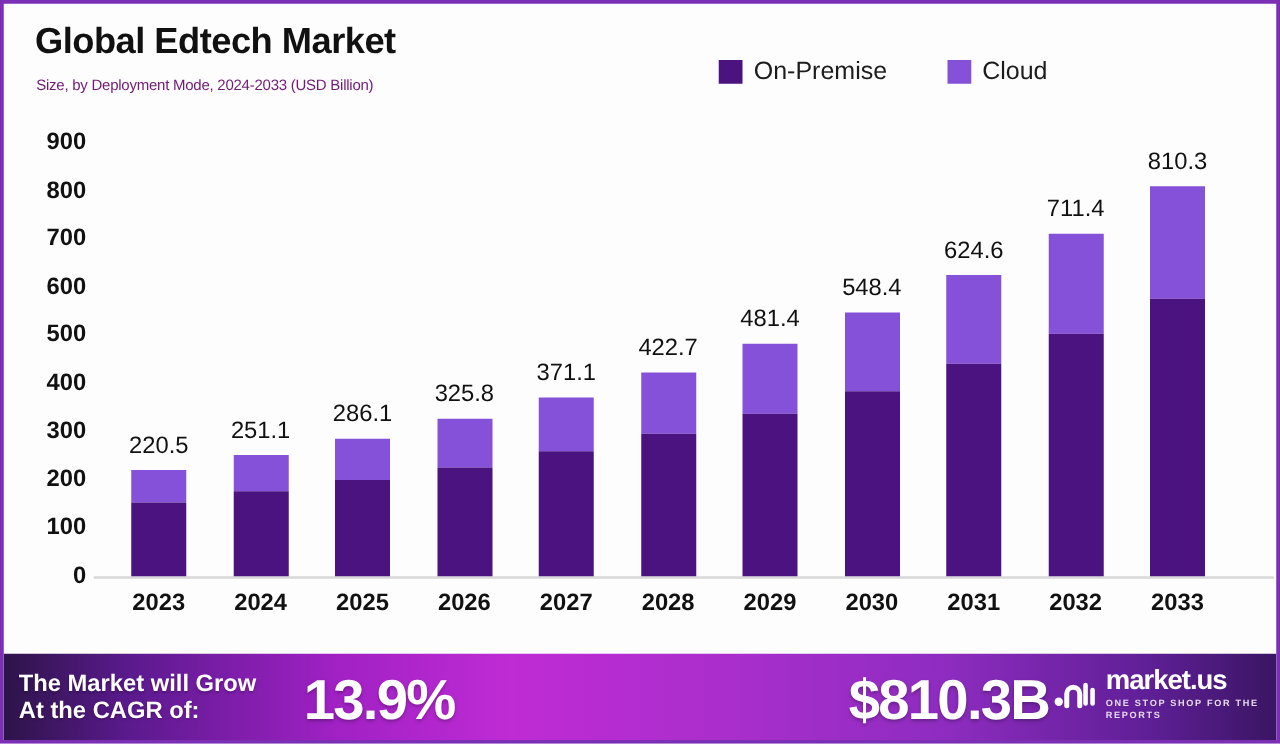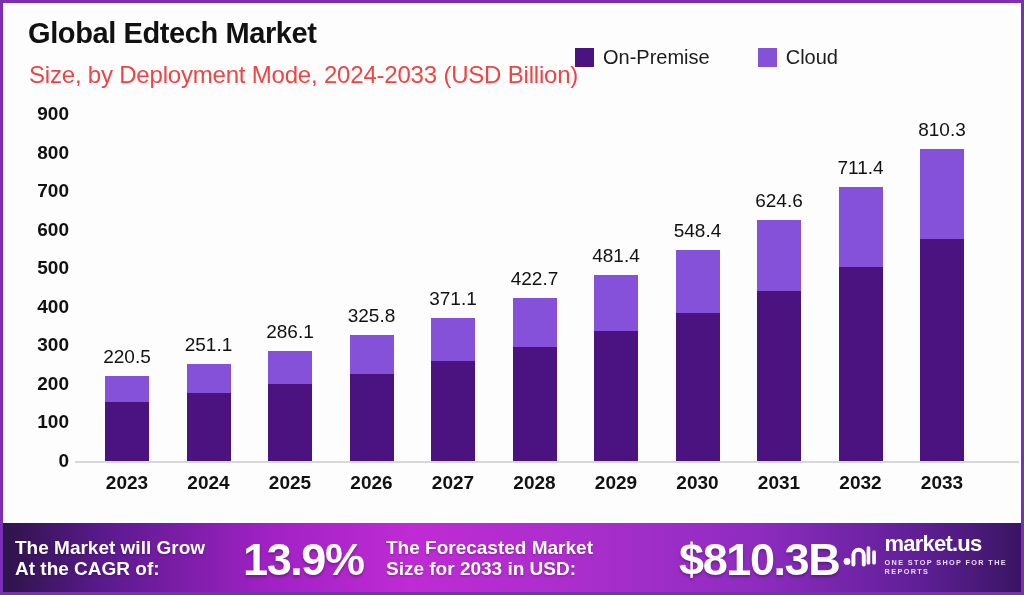--- a/index.html
+++ b/index.html
@@ -18,21 +18,21 @@
 
   
   .header { position: absolute; left: 0; top: 0; width: 1024px; height: 96px; }
   .title {
     position: absolute; left: 25px; top: 14px;
     font-size: 29px; font-weight: 700; color: #111111;
     letter-spacing: -0.4px;
   }
   .subtitle {
     position: absolute; left: 26px; top: 58px;
-    font-size: 24px; font-weight: 400; color: #ef4444;
+    font-size: 12px; font-weight: 400; color: #701a75;
     letter-spacing: -0.2px;
   }
 
   
   .legend { position: absolute; left: 572px; top: 43px; display: flex; align-items: center; gap: 48px; }
   .legend-item { display: flex; align-items: center; gap: 9px; }
   .swatch { width: 19px; height: 19px; display: block; }
   .legend-label { font-size: 20px; color: #1c1c1c; }
 
   
@@ -217,24 +217,20 @@
         </div>
       </div>
   </div>
 
   <div class="banner">
     <div class="banner-text b1">
       <div>The Market will Grow</div>
       <div>At the CAGR of:</div>
     </div>
     <div class="banner-big b2">13.9%</div>
-    <div class="banner-text b3">
-      <div>The Forecasted Market</div>
-      <div>Size for 2033 in USD:</div>
-    </div>
     <div class="banner-big b4">$810.3B</div>
   </div>
 
   <div class="logo">
     <svg class="logo-mark" viewBox="0 0 42 34">
       <circle cx="5" cy="25" r="4.2" fill="#ffffff"></circle>
       <path d="M13 29 L13 17 a6.5 6.5 0 0 1 13 0 L26 29" fill="none" stroke="#ffffff" stroke-width="5" stroke-linecap="round"></path>
       <rect x="29.5" y="6" width="4.6" height="23" rx="2.3" fill="#ffffff"></rect>
       <rect x="36.5" y="11" width="4.6" height="18" rx="2.3" fill="#ffffff"></rect>
     </svg>

